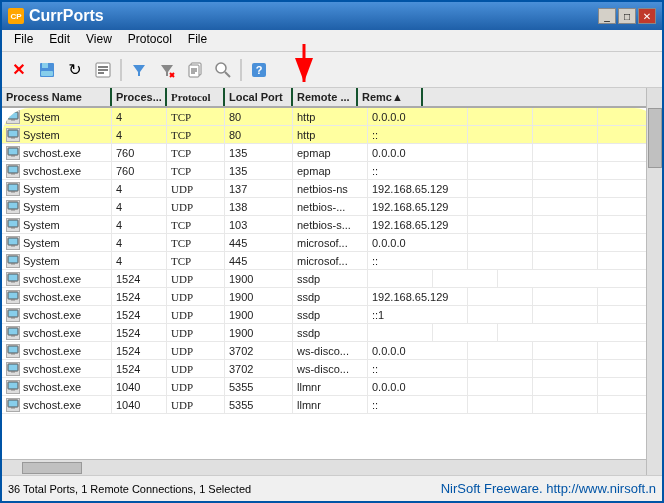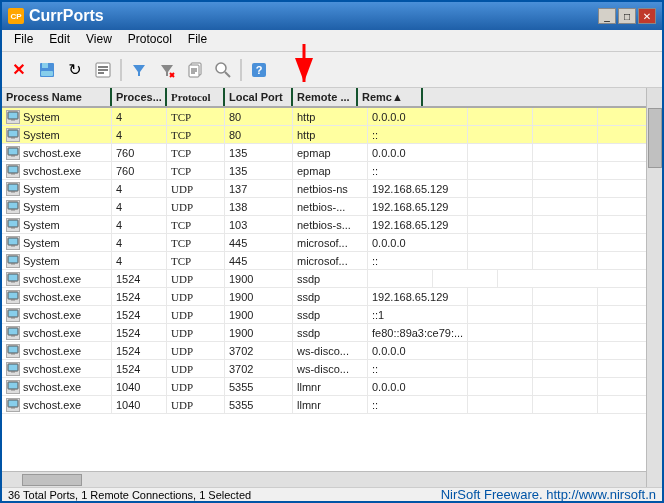--- a/index.html
+++ b/index.html
@@ -131,20 +131,21 @@
       white-space: nowrap;
       overflow: hidden;
       cursor: pointer;
       user-select: none;
       position: relative;
     }
     .table-body {
       flex: 1;
       overflow-y: auto;
       overflow-x: hidden;
+      border-radius: 28px;
     }
     .table-row {
       display: flex;
       border-bottom: 1px solid #e8e8e8;
       min-height: 18px;
     }
     .table-row.selected { background: #ffffa0; }
     .td {
       padding: 1px 4px;
       border-right: 1px solid #e8e8e8;
@@ -170,21 +171,21 @@
     .col-process { width: 110px; }
     .col-pid { width: 55px; }
     .col-protocol { width: 58px; font-family: Liberation Serif, serif; }
     .col-localport { width: 68px; }
     .col-localportname { width: 75px; }
     .col-localaddress { width: 100px; }
     .col-remoteport { width: 65px; }
     .col-remoteaddr { width: 65px; }
     .status-bar {
       background: #f0f0f0;
-      height: 14px;
+      height: 26px;
       display: flex;
       align-items: center;
       padding: 0 6px;
       border-top: 1px solid #ccc;
       flex-shrink: 0;
       justify-content: space-between;
       font-size: 11px;
     }
     .status-right {
       color: #0054a6;
@@ -694,23 +695,20 @@
           </div>
           <div class="td col-protocol">
             <span>UDP</span>
           </div>
           <div class="td col-localport">
             <span>1900</span>
           </div>
           <div class="td col-localportname">
             <span>ssdp</span>
           </div>
-          <div class="td col-localaddress">
-            <span>fe80::89a3:ce79:...</span>
-          </div>
           <div class="td col-remoteport">
             <span></span>
           </div>
           <div class="td col-remoteaddr">
             <span></span>
           </div>
         </div>
         <div class="table-row">
           <div class="td col-process">
             <span class="proc-icon"><svg width="12" height="10" viewBox="0 0 12 10">

